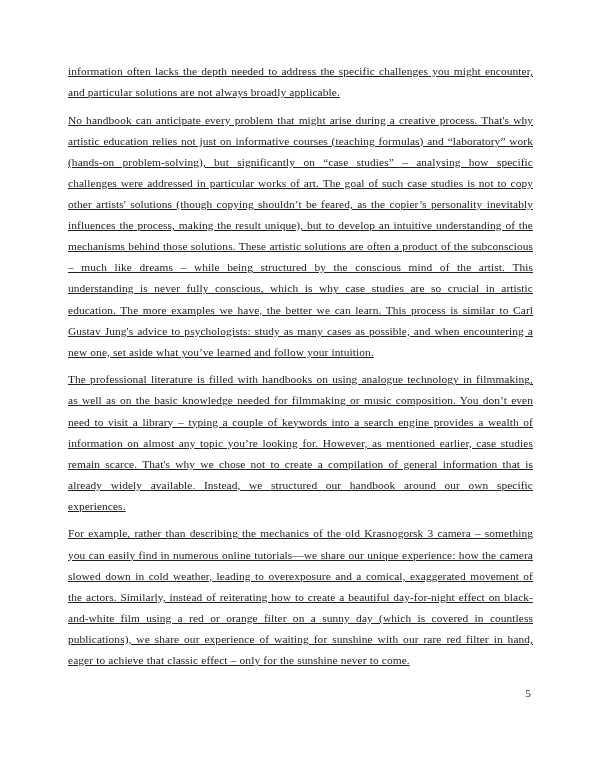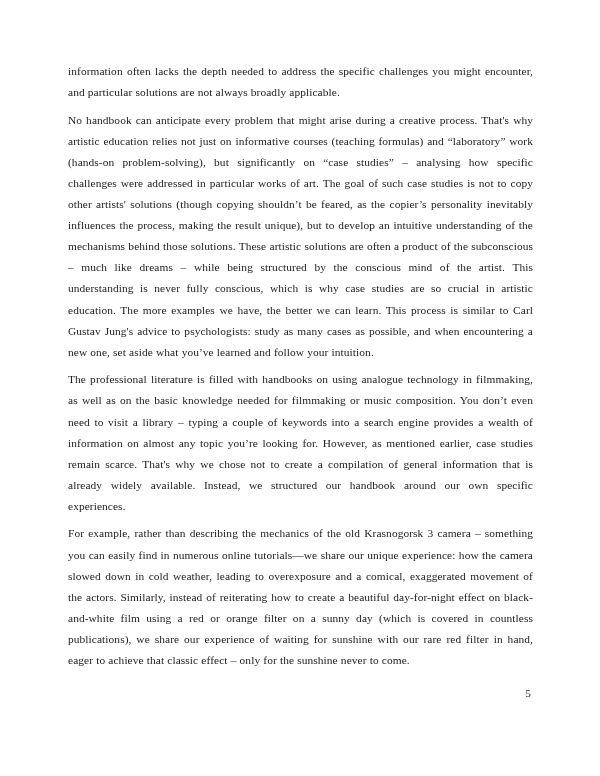--- a/index.html
+++ b/index.html
@@ -22,20 +22,21 @@
     padding: 61px 67px 0 68px;
     background: #ffffff;
   }
   .para {
     margin: 0 0 6.5px 0;
     font-size: 11.4px;
     line-height: 21.1px;
     text-align: justify;
     letter-spacing: 0.08px;
     word-spacing: 0.2px;
+    text-decoration: underline;
   }
   .page-number {
     position: absolute;
     top: 686px;
     right: 69px;
     font-size: 11.4px;
     line-height: 14px;
     color: #2a2a2a;
   }
 </style>

